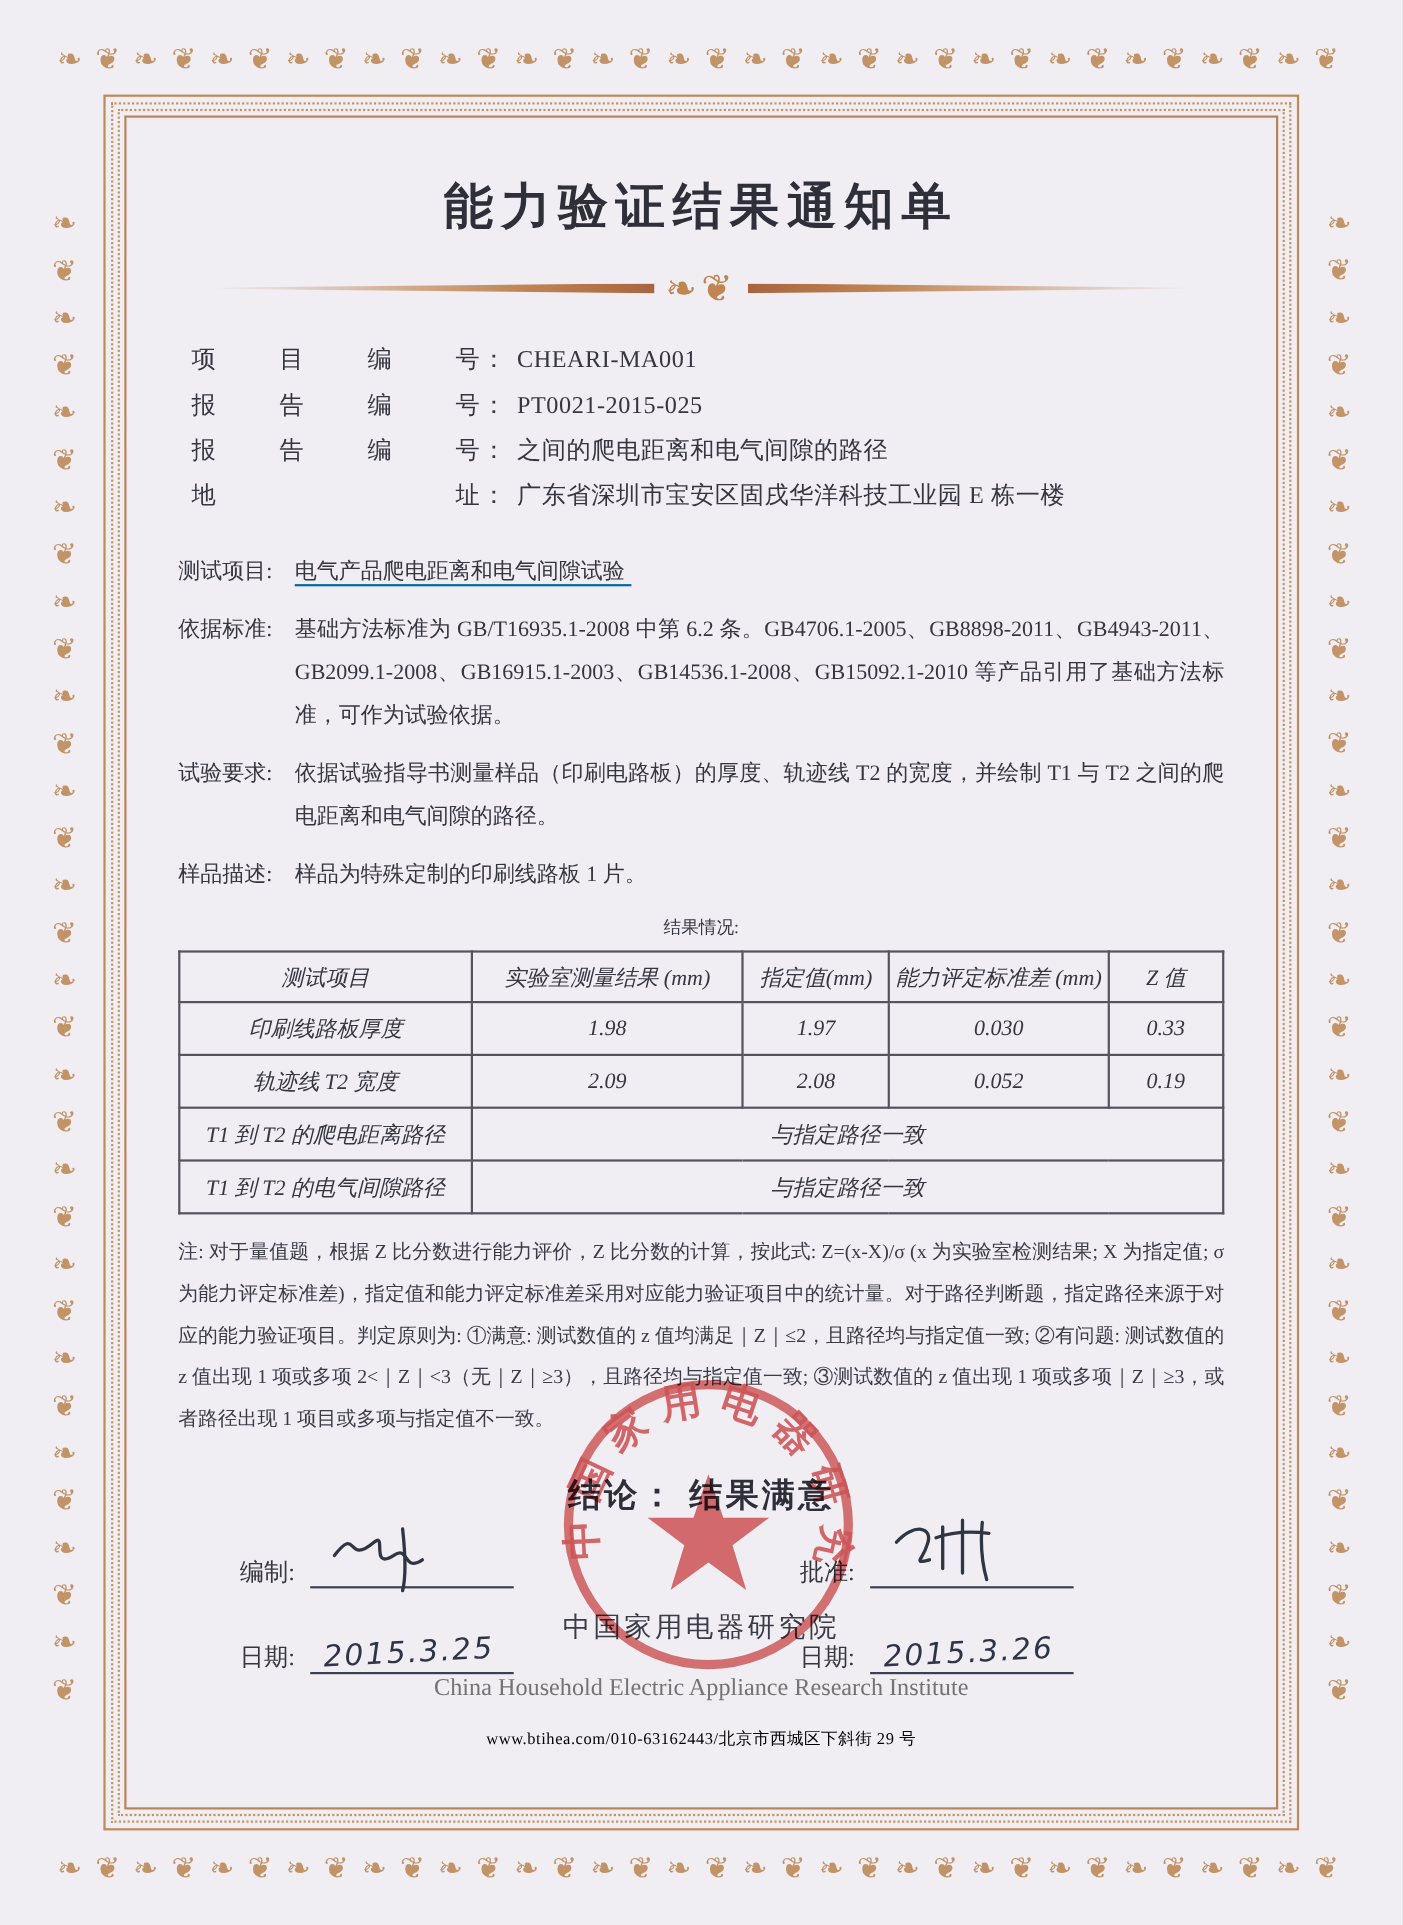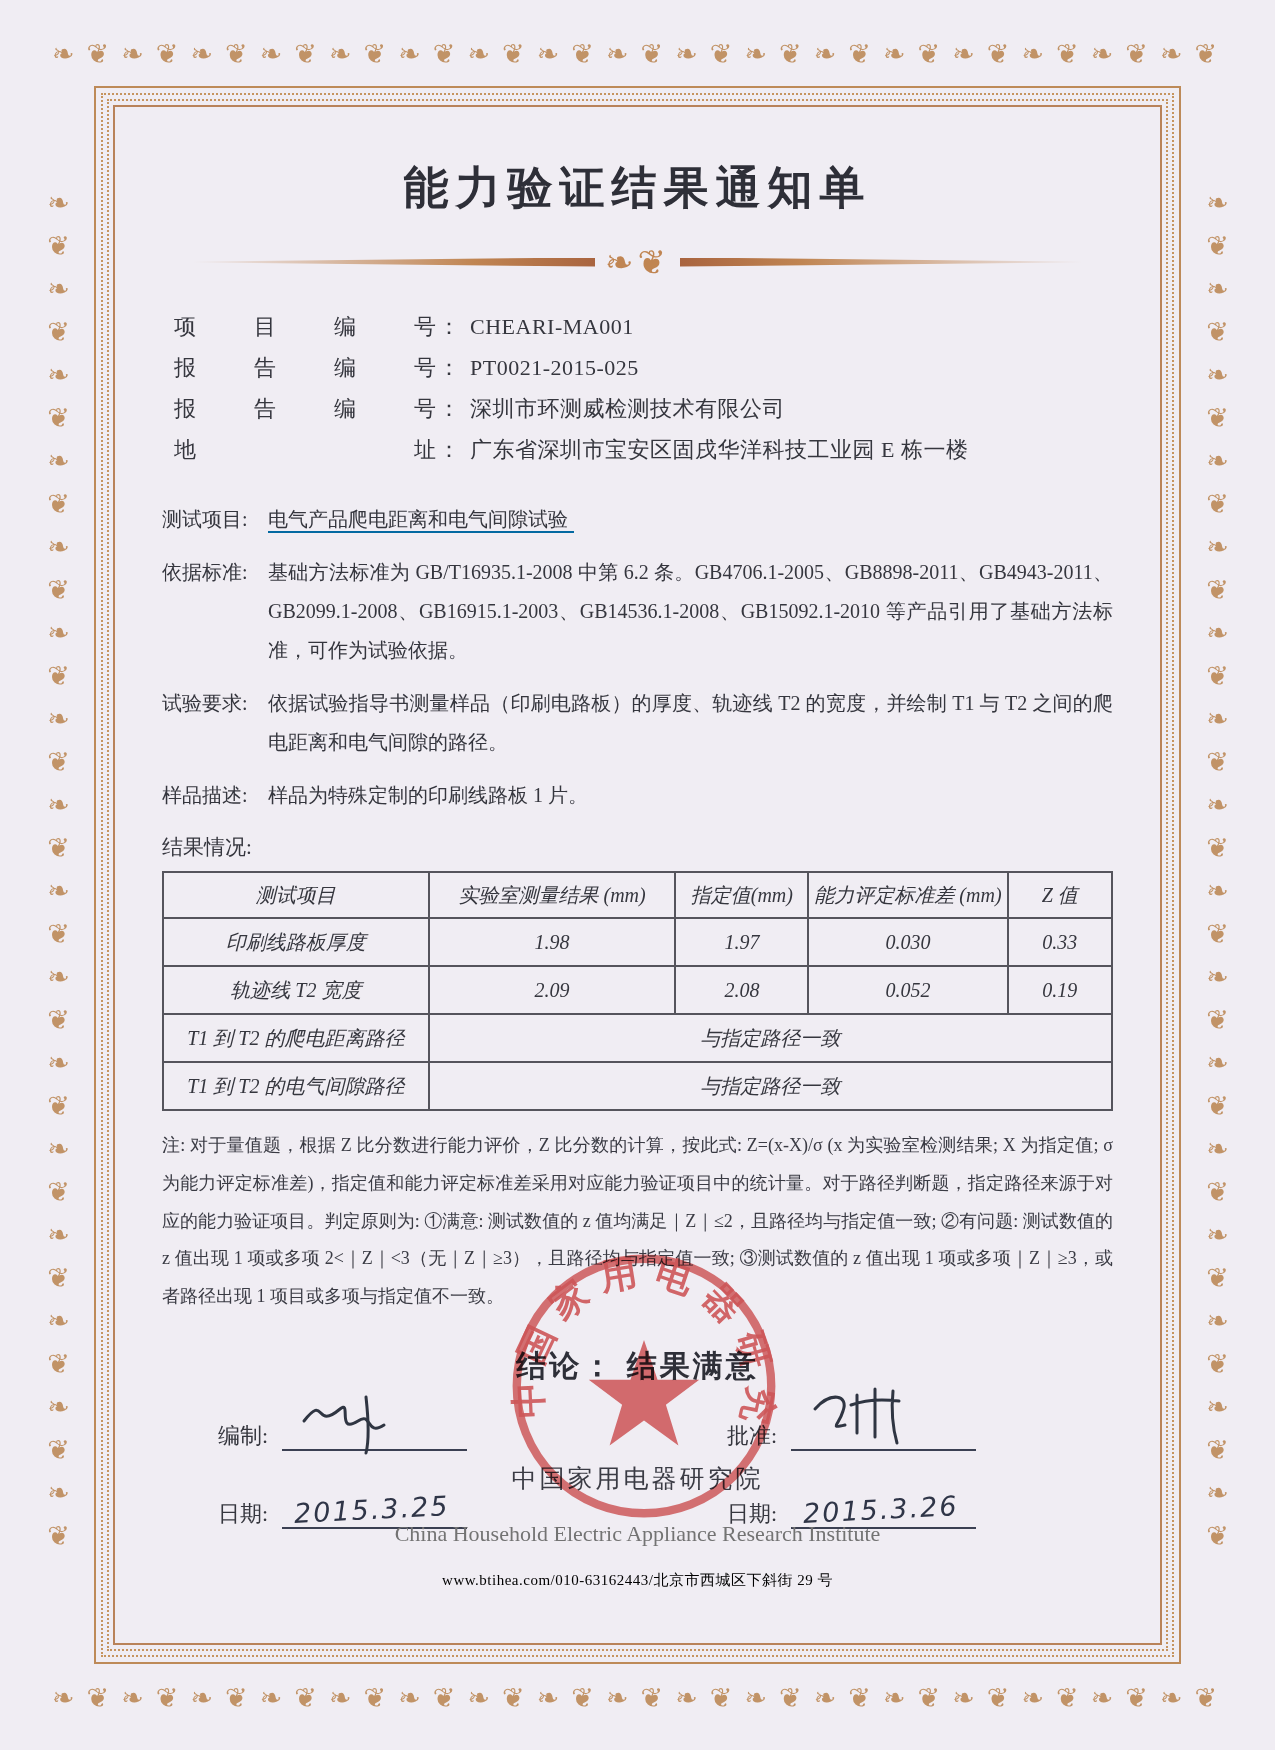--- a/index.html
+++ b/index.html
@@ -33,21 +33,21 @@
   .divider .motif{font-size:34px;color:#c08552;padding:0 10px;letter-spacing:4px;}
   .fields{margin:26px 0 30px 12px;}
   .frow{display:flex;align-items:baseline;font-size:22px;line-height:41px;}
   .flabel{display:inline-block;width:262px;text-align:justify;text-align-last:justify;text-justify:inter-character;}
   .fcolon{padding:0 10px 0 2px;}
   .fvalue{letter-spacing:.5px;}
   .sec{display:flex;font-size:20px;line-height:1.95;margin:14px 0;}
   .sec .slabel{flex:none;width:106px;}
   .sec .stext{flex:1;text-align:justify;}
   .u{border-bottom:2px solid #0369a1;padding-bottom:1px;padding-right:6px;}
-  .results-label{font-size:21px;margin:18px 0 10px 0;}
+  .results-label{font-size:16px;margin:18px 0 10px 0;text-align:center;}
   table.res{width:100%;border-collapse:collapse;font-size:20px;table-layout:fixed;font-style:italic;}
   table.res th,table.res td{border:2px solid #55545c;text-align:center;font-weight:normal;padding:7px 4px;}
   table.res th{height:30px;}
   table.res td{height:32px;}
   td.lft{text-align:left;padding-left:12px;}
   .note{margin-top:16px;font-size:18px;line-height:2.1;text-align:justify;color:#3a3b44;}
   .conclusion{
     margin:30px 0 14px 0;text-align:center;font-family:"Liberation Sans",sans-serif;
     font-weight:700;font-size:30px;letter-spacing:3px;color:#2e2f38;
   }
@@ -101,21 +101,21 @@
           <span class="fvalue">CHEARI-MA001</span>
       </div>
       <div class="frow">
         <span class="flabel">报告编号</span>
           <span class="fcolon">：</span>
           <span class="fvalue">PT0021-2015-025</span>
       </div>
       <div class="frow">
         <span class="flabel">报告编号</span>
           <span class="fcolon">：</span>
-          <span class="fvalue">深圳市环测威检测技术有限公司</span>
+          <span class="fvalue">之间的爬电距离和电气间隙的路径</span>
       </div>
       <div class="frow">
         <span class="flabel">地址</span>
           <span class="fcolon">：</span>
           <span class="fvalue">广东省深圳市宝安区固戌华洋科技工业园 E 栋一楼</span>
       </div>
     </div>
 
     <div class="sec">
       <span class="slabel">测试项目:</span>

